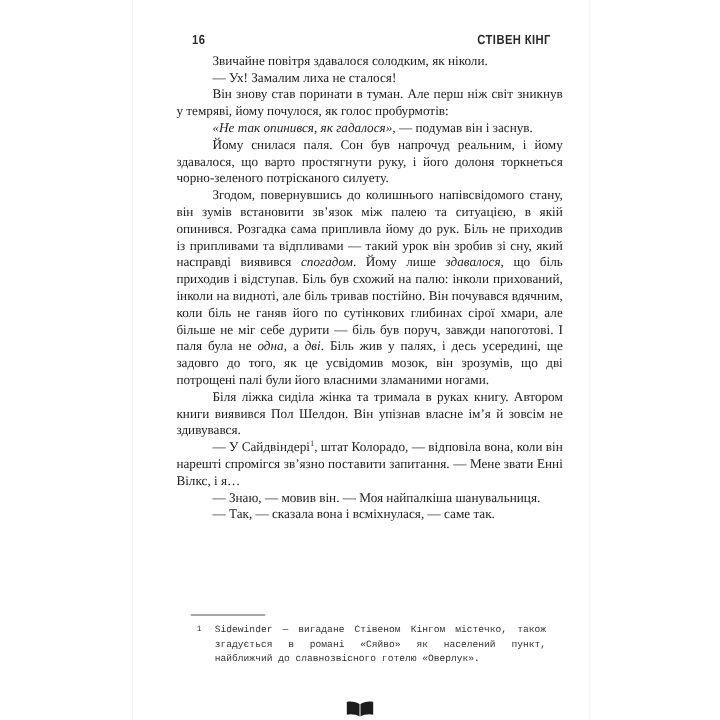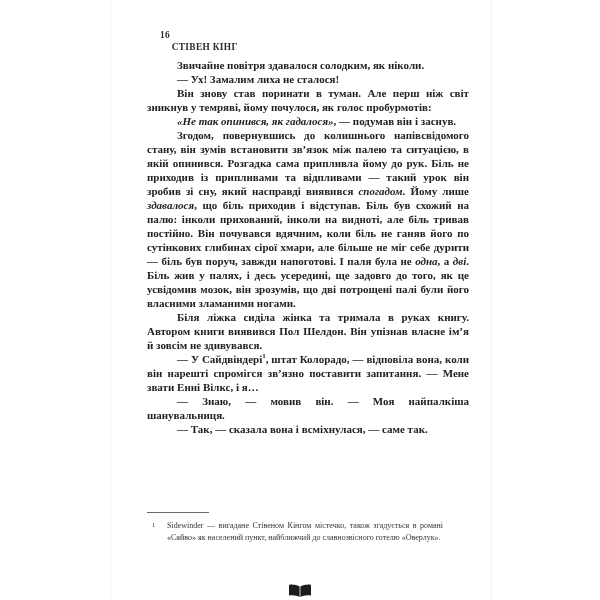--- a/index.html
+++ b/index.html
@@ -6,39 +6,39 @@
   html,body { width:600px; height:600px; background:#ffffff; overflow:hidden; }
   body { font-family:"Liberation Serif","DejaVu Serif",serif; color:#222222; position:relative; }
 
   .page-edges {
     position:absolute; left:110px; top:0; width:382px; height:600px;
     border-left:1px solid #f2f2f2; border-right:1px solid #f2f2f2;
   }
 
   .running-header {
     position:absolute; left:160px; top:28px; width:299px;
-    display:flex; justify-content:space-between; align-items:flex-start;
-    font-family:Liberation Serif, serif;
-    font-weight:bold; font-size:11px; color:#2a2a2a; letter-spacing:0.4px;flex-direction:column;
+    display:flex; justify-content:space-between; align-items:flex-end;
+    font-family:Liberation Sans, sans-serif;
+    font-weight:bold; font-size:11px; color:#2a2a2a; letter-spacing:0.4px;
   }
   .running-header .hdr-left  { display:inline-block; transform:scaleX(0.85); transform-origin:left center; }
   .running-header .hdr-right { display:inline-block; transform:scaleX(0.85); transform-origin:right center; }
 
   .book-body {
-    position:absolute; left:147px; top:58px; width:322px;
+    position:absolute; left:147px; top:44px; width:322px;
     font-size:11px; line-height:14px; text-align:justify;
-    hyphens:auto;font-weight:bold; -webkit-hyphens:auto;
+    hyphens:auto; -webkit-hyphens:auto;
   }
   .book-body p { text-indent:30px; margin:0; }
   .book-body em { font-style:italic; }
   .book-body sup { font-size:7px; vertical-align:super; line-height:0; }
 
   .footnote {
-    position:absolute; left:129px; top:512px; width:322px;
-    font-size:8px; line-height:12px; color:#333333;
+    position:absolute; left:141px; top:512px; width:322px;
+    font-size:8px; line-height:12px; color:#333333;font-family:Liberation Mono, monospace;
   }
   .footnote-rule {
     width:62px; height:1px; background:#6a6a6a; margin-left:18px; margin-bottom:7px;
   }
   .footnote-body { position:relative; margin-left:38px; width:276px; text-align:justify; }
   .footnote-marker {
     position:absolute; left:-15px; top:-1px; font-size:6.5px;
   }
 
   .bottom-logo {
@@ -53,20 +53,21 @@
 <div class="running-header">
   <span class="hdr-left">16</span>
   <span class="hdr-right">СТІВЕН КІНГ</span>
 </div>
 
 <div class="book-body">
     <p><span>Звичайне повітря здавалося солодким, як ніколи.</span></p>
     <p><span>— Ух! Замалим лиха не сталося!</span></p>
     <p><span>Він знову став поринати в туман. Але перш ніж світ зникнув у темряві, йому почулося, як голос пробурмотів:</span></p>
     <p><em>«Не так опинився, як гадалося»</em><span>, — подумав він і заснув.</span></p>
+    <p><span>Йому снилася паля. Сон був напрочуд реальним, і йому здавалося, що варто простягнути руку, і його долоня торкнеться чорно-зеленого потрісканого силуету.</span></p>
     <p><span>Згодом, повернувшись до колишнього напівсвідомого стану, він зумів встановити зв’язок між палею та ситуацією, в якій опинився. Розгадка сама припливла йому до рук. Біль не приходив із припливами та відпливами — такий урок він зробив зі сну, який насправді виявився </span><em>спогадом</em><span>. Йому лише </span><em>здавалося</em><span>, що біль приходив і відступав. Біль був схожий на палю: інколи прихований, інколи на видноті, але біль тривав постійно. Він почувався вдячним, коли біль не ганяв його по сутінкових глибинах сірої хмари, але більше не міг себе дурити — біль був поруч, завжди напоготові. І паля була не </span><em>одна</em><span>, а </span><em>дві</em><span>. Біль жив у палях, і десь усередині, ще задовго до того, як це усвідомив мозок, він зрозумів, що дві потрощені палі були його власними зламаними ногами.</span></p>
     <p><span>Біля ліжка сиділа жінка та тримала в руках книгу. Автором книги виявився Пол Шелдон. Він упізнав власне ім’я й зовсім не здивувався.</span></p>
     <p><span>— У Сайдвіндері</span><sup>1</sup><span>, штат Колорадо, — відповіла вона, коли він нарешті спромігся зв’язно поставити запитання. — Мене звати Енні Вілкс, і я…</span></p>
     <p><span>— Знаю, — мовив він. — Моя найпалкіша шанувальниця.</span></p>
     <p><span>— Так, — сказала вона і всміхнулася, — саме так.</span></p>
   </div>
 
 <div class="footnote">
   <div class="footnote-rule"></div>
   <div class="footnote-body">

